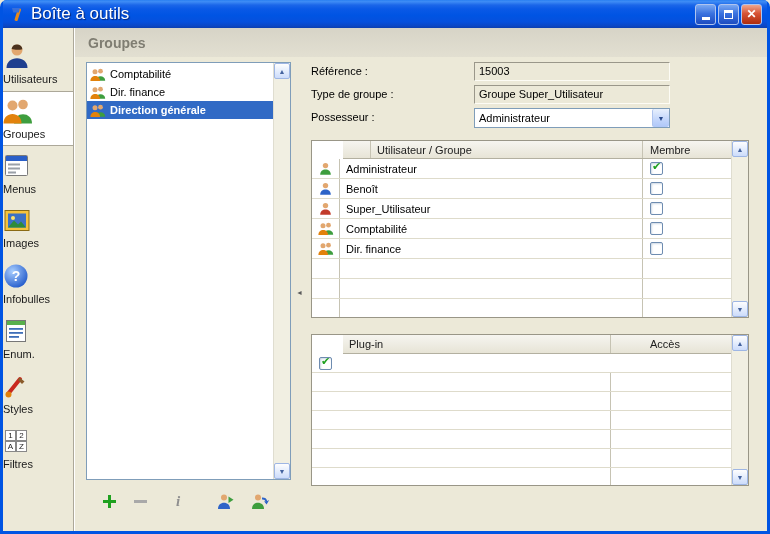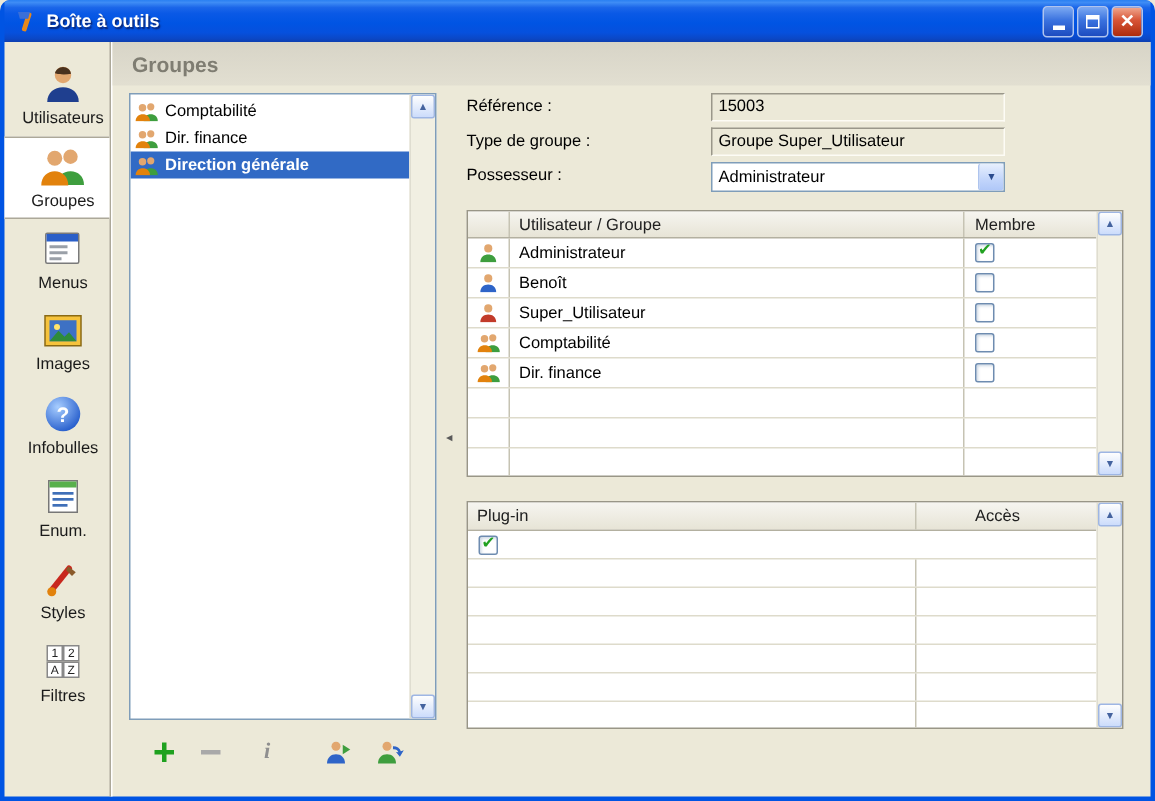--- a/index.html
+++ b/index.html
@@ -6,38 +6,38 @@
   html,body { width:770px; height:534px; overflow:hidden; background:#ECE9D8; }
 
   .window { width:770px; height:534px; display:flex; flex-direction:column;
             background:#0054E3; border-radius:7px 7px 0 0; overflow:hidden;
             padding:0 3px 3px; }
 
   
   .titlebar { height:28px; flex:0 0 28px; display:flex; align-items:center; padding:0 5px 0 6px;
     background:linear-gradient(180deg,#2A80F2 0%,#3E8CF5 6%,#1B66E9 18%,#0A59E6 32%,#0054E3 55%,#0650DD 78%,#0B47C6 92%,#0D3FB0 100%); }
   .title-icon { width:17px; height:17px; display:inline-flex; margin-right:5px; }
-  .title-text { color:#fff; font-weight:bold; font-size:12px; text-shadow:1px 1px 1px #0A2472; flex:1; }
+  .title-text { color:#fff; font-weight:normal; font-size:17px; text-shadow:1px 1px 1px #0A2472; flex:1; }
   .win-btns { display:flex; gap:2px; }
   .win-btn { width:21px; height:21px; border-radius:3px; border:1px solid #AFC4EF;
              display:flex; align-items:center; justify-content:center; }
   .btn-blue { background:linear-gradient(180deg,#7AA8F2 0%,#3A72DF 45%,#1D4CC0 100%); }
   .btn-close { background:linear-gradient(180deg,#F0A78E 0%,#D75436 45%,#AE2C0D 100%);
                color:#fff; font-weight:bold; font-size:12px; }
   .glyph-min { display:block; width:8px; height:3px; background:#fff; margin-top:9px; }
   .glyph-max { display:block; width:9px; height:9px; border:1px solid #fff; border-top-width:3px; }
 
   
   .body { flex:1; position:relative; background:#ECE9D8; }
 
   
   .sidebar { position:absolute; left:0; top:0; bottom:0; width:71px;
              border-right:1px solid #ACA899; box-shadow:1px 0 0 #FFFFFF; padding-top:8px; }
-  .side-item { height:55px; display:flex; flex-direction:column; align-items:center;
-               justify-content:center; gap:4px; cursor:default;padding-left:8px; }
+  .side-item { height:55px; display:flex; flex-direction:column; 
+               justify-content:center; gap:4px; cursor:default; }
   .side-item.selected { background:#FFFFFF; border-top:1px solid #ACA899; border-bottom:1px solid #ACA899; }
   .side-icon { display:inline-flex; }
   .side-label { font-size:11px; color:#1A1A1A; }
 
   
   .main { position:absolute; left:72px; right:0; top:0; bottom:0; }
   .page-header { height:29px; display:flex; align-items:center; padding-left:13px;
                  background:linear-gradient(180deg,#D7D4C7,#E2DFD1); }
   .page-title { font-size:14px; font-weight:bold; color:#7F7D72; }
 
@@ -91,21 +91,21 @@
 
   
   .dtable { position:absolute; left:0; width:438px; border:1px solid #999687;
             background:#fff; display:flex; overflow:hidden; }
   .members { top:78px;  height:178px; }
   .plugins { top:272px; height:152px; }
   .t-body { flex:1; overflow:hidden; }
   .trow { display:flex; height:20px; border-bottom:1px solid #DEDBCB; }
   .plugins .trow { height:19px;gap:32px; }
   .thead { height:18px; border-bottom:1px solid #B3B0A0;
-           background:linear-gradient(180deg,#F6F5F0,#E7E4D6); }
+           background:linear-gradient(180deg,#F6F5F0,#E7E4D6);margin-left:31px; }
   .tc { font-size:11px; color:#000; display:flex; align-items:center; overflow:hidden; }
   .tc.icon { width:28px; flex:0 0 28px; justify-content:center; border-right:1px solid #C6C3B3; }
   .tc.name { flex:1; padding-left:6px; border-right:1px solid #C6C3B3; }
   .tc.chk  { width:88px; flex:0 0 88px; padding-left:7px; }
   .thead .tc { color:#202020; }
 
   .checkbox { width:13px; height:13px; background:#fff; border:1px solid #6E8CB0;
               border-radius:2px; position:relative;
               box-shadow:inset 1px 1px 2px rgba(110,140,176,.35); }
   .checkbox[data-checked="true"]::after { content:"✔"; position:absolute; left:1px; top:-3px;

